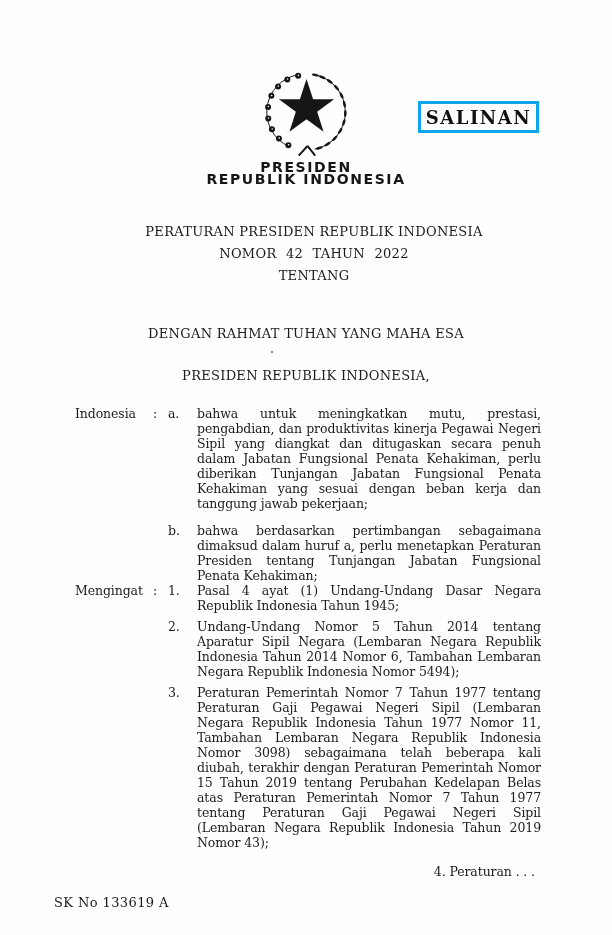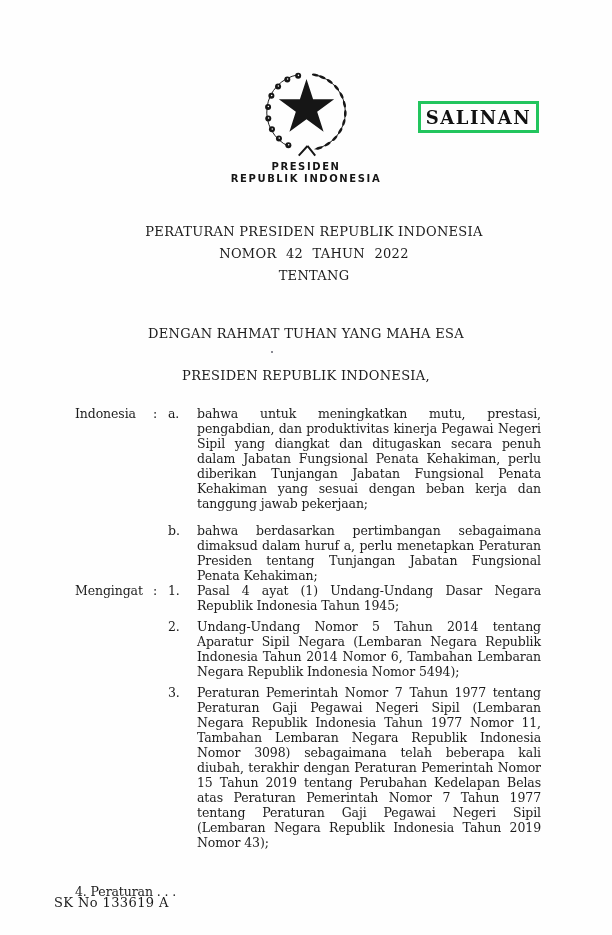--- a/index.html
+++ b/index.html
@@ -8,28 +8,28 @@
     width:612px;height:935px;
     margin:0 auto;
     background:#fefefe;
     color:#1c1c1c;
     font-family:"DejaVu Serif", serif;
     overflow:hidden;
   }
   .emblem{position:absolute;left:258px;top:67px;width:97px;height:92px;}
   .salinan{
     position:absolute;left:418px;top:101px;width:121px;height:32px;
-    box-sizing:border-box;border:3px solid #22c55e;
+    box-sizing:border-box;border:3px solid #0ea5e9;
     display:flex;align-items:center;justify-content:center;
     font-weight:bold;font-size:18px;letter-spacing:1.5px;color:#111;
   }
   .letterhead{
     position:absolute;top:161px;left:0;right:0;text-align:center;
     font-family:"DejaVu Sans", sans-serif;font-weight:bold;
-    font-size:10px;letter-spacing:1.6px;line-height:12px;color:#161616;
+    font-size:14px;letter-spacing:1.6px;line-height:12px;color:#161616;
   }
   .title-block{
     position:absolute;top:221px;left:16px;right:0;text-align:center;
     font-size:13px;line-height:22px;letter-spacing:0.3px;color:#1b1b1b;
   }
   .title-nomor{word-spacing:5px;}
   .invocation{
     position:absolute;top:326px;left:0;right:0;text-align:center;
     font-size:13px;letter-spacing:0.3px;
   }
@@ -40,21 +40,21 @@
   }
   .main{
     position:absolute;top:406px;left:75px;right:71px;
     font-size:12.5px;line-height:15px;letter-spacing:-0.1px;
   }
   .row{display:grid;grid-template-columns:78px 15px 29px 1fr;}
   .row-gap{margin-top:12px;}
   .remembering{}
   .remembering .row + .row{margin-top:6px;}
   .c-text{text-align:justify;}
-  .catchword{margin-top:34px;padding-right:6px;}
+  .catchword{margin-top:14px;text-align:right;padding-right:6px;}
   .footer{
     position:absolute;left:54px;top:895px;
     font-size:13px;letter-spacing:0.4px;color:#1a1a1a;text-align:right;
   }
 </style>
 </head>
 <body>
 
 <div class="page">
 

